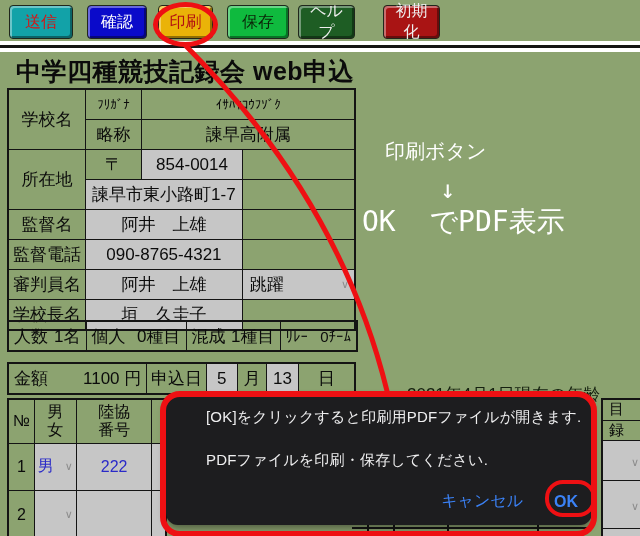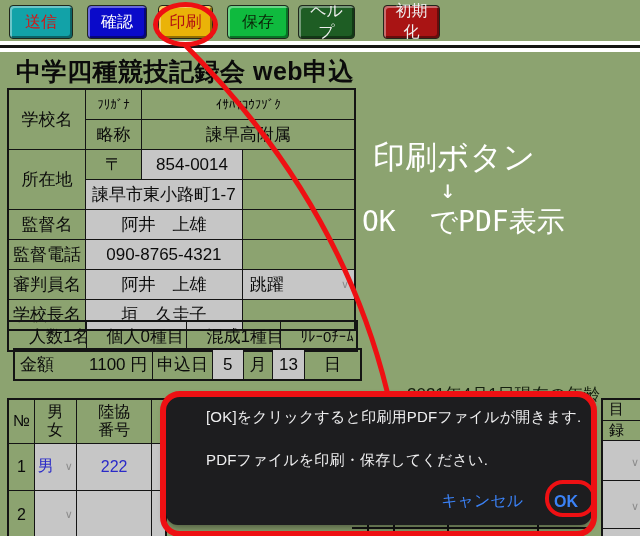--- a/index.html
+++ b/index.html
@@ -28,32 +28,32 @@
   td{border:1px solid #141414;padding:0;text-align:center;font-size:17px;color:#0B0B0B;overflow:hidden;white-space:nowrap;}
   .outer{border:2px solid #141414;}
   .g{background:#C6C6C6;}     
   .sm{font-size:13px;}
   .flexcell{display:flex;align-items:center;justify-content:space-between;padding:0 5px;height:100%;}
   .chev{color:#8C8C8C;font-size:11px;line-height:1;}
 
   #form-table{left:7px;top:88px;width:349px;}
   #form-table td{height:29px;}
   #counts-table{left:7px;top:320px;width:349px;}
-  #counts-table td{height:28px;padding-left:15px;}
-  #fee-table{left:7px;top:348px;width:349px;margin-left:6px;}
+  #counts-table td{height:28px;}
+  #fee-table{left:7px;top:362px;width:349px;}
   #fee-table td{height:29px;}
   .dd{display:flex;align-items:center;justify-content:space-between;padding:0 5px 0 7px;height:100%;}
 
   
   .note{position:absolute;left:407px;top:383px;font-size:17px;color:#15200f;z-index:1;white-space:nowrap;}
 
   
   .anno{position:absolute;color:#FFFFFF;font-family:"DejaVu Sans Mono","Liberation Mono",monospace;
         z-index:2;white-space:pre;line-height:1;}
-  #anno-1{left:373px;top:141px;font-size:32px;}
+  #anno-1{left:385px;top:141px;font-size:20px;}
   #anno-arrow{left:440px;top:177px;font-size:25px;}
   #anno-2{left:362px;top:208px;font-size:28px;}
 
   
   #roster-table{left:7px;top:398px;width:160px;}
   #roster-table td{font-size:16px;}
   .hdr2{font-size:15px;line-height:18px;}
   .blue{color:#2A2AC8;}
   #roster-right{left:601px;top:398px;width:45px;}
   #roster-right td{text-align:left;padding-left:6px;font-size:15px;}

